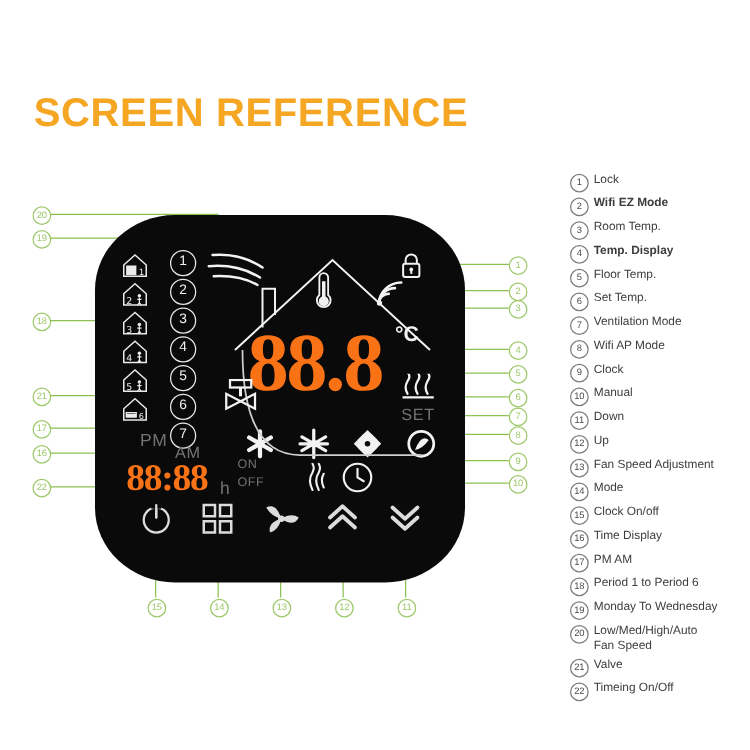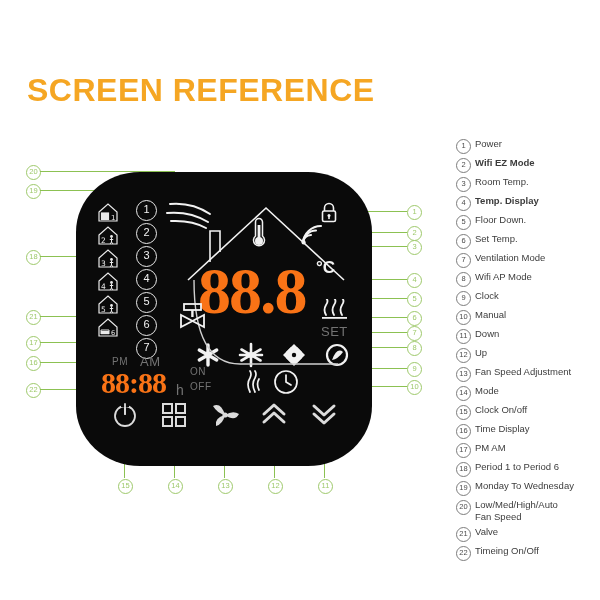--- a/index.html
+++ b/index.html
@@ -282,21 +282,21 @@
         <path d="M14 0 Q14 84 60 84 L158 84" fill="none" stroke="#cfcfcf" stroke-width="1.4"></path>
       </svg>
 
       <svg width="30" height="28" viewBox="0 0 30 28" style="position:absolute;left:102px;top:131px;">
         <rect x="6" y="1" width="17" height="6" fill="none" stroke="#f2f2f2" stroke-width="1.8"></rect>
         <rect x="13.2" y="7" width="2.4" height="7" fill="#f2f2f2"></rect>
         <path d="M3 12 L3 24 L14.5 18 Z" fill="none" stroke="#f2f2f2" stroke-width="1.8"></path>
         <path d="M26 12 L26 24 L14.5 18 Z" fill="none" stroke="#f2f2f2" stroke-width="1.8"></path>
       </svg>
 
-      <div class="smalllabel" style="left:36px;top:184px;font-size:10px;">PM</div>
+      <div class="smalllabel" style="left:36px;top:172px;font-size:14px;">PM</div>
       <div class="smalllabel" style="left:64px;top:182px;font-size:13px;">AM</div>
 
       <div class="bigdigits" style="left:25px;top:196px;font-size:30px;letter-spacing:-1px;line-height:30px;">88:88</div>
       <div class="smalllabel" style="left:100px;top:210px;font-size:14px;">h</div>
       <div class="smalllabel" style="left:114px;top:194px;font-size:10px;">ON</div>
       <div class="smalllabel" style="left:114px;top:209px;font-size:10px;">OFF</div>
 
       <svg width="22" height="26" viewBox="0 0 22 26" style="position:absolute;left:166px;top:198px;">
         <g stroke="#f2f2f2" fill="none" stroke-width="1.7" stroke-linecap="round">
           <path d="M8 22 Q4 14 8 8 Q10 4 8 1"></path>
@@ -351,37 +351,37 @@
           </g>
         </svg>
       </div>
 
     </div>
   </div>
 
   <div class="legend">
     <div class="lgrow">
       <div class="lgcirc">1</div>
-      <div class="lgtext">Power</div>
+      <div class="lgtext">Lock</div>
     </div>
     <div class="lgrow">
       <div class="lgcirc">2</div>
       <div class="lgtext b">Wifi EZ Mode</div>
     </div>
     <div class="lgrow">
       <div class="lgcirc">3</div>
       <div class="lgtext">Room Temp.</div>
     </div>
     <div class="lgrow">
       <div class="lgcirc">4</div>
       <div class="lgtext b">Temp. Display</div>
     </div>
     <div class="lgrow">
       <div class="lgcirc">5</div>
-      <div class="lgtext">Floor Down.</div>
+      <div class="lgtext">Floor Temp.</div>
     </div>
     <div class="lgrow">
       <div class="lgcirc">6</div>
       <div class="lgtext">Set Temp.</div>
     </div>
     <div class="lgrow">
       <div class="lgcirc">7</div>
       <div class="lgtext">Ventilation Mode</div>
     </div>
     <div class="lgrow">

